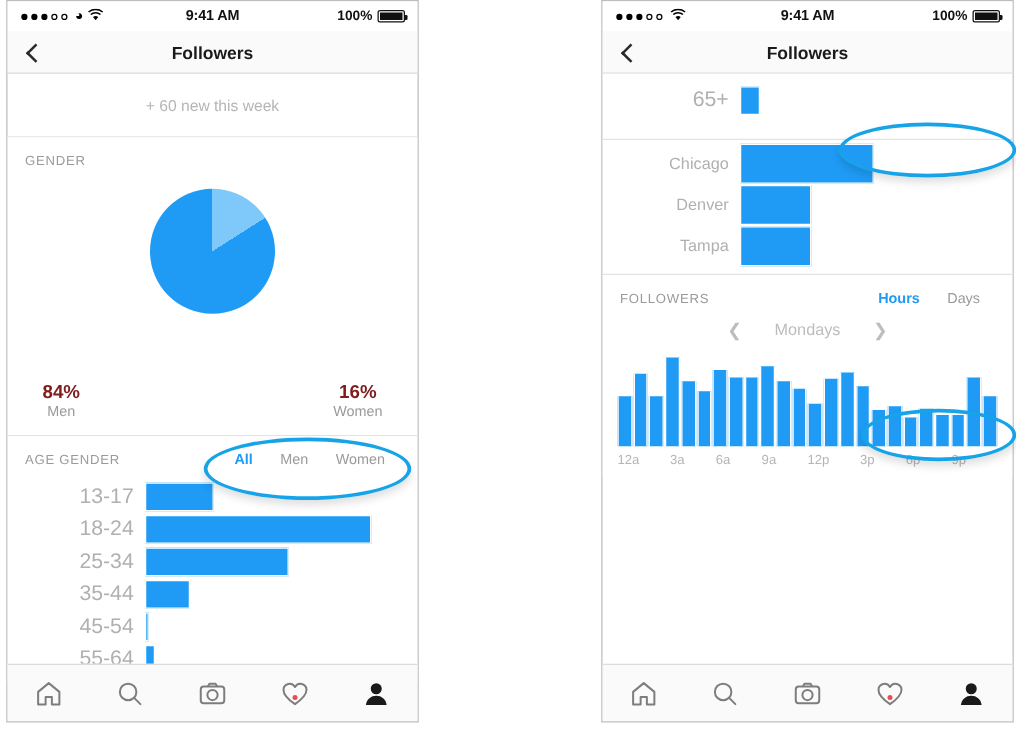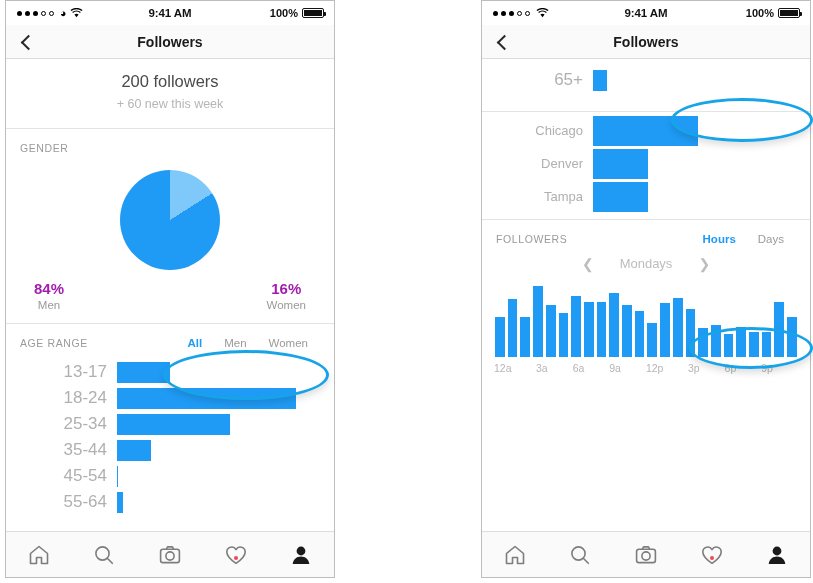--- a/index.html
+++ b/index.html
@@ -63,21 +63,21 @@
   
   .summary{padding:13px 0 17px 0;text-align:center;border-bottom:1px solid #e3e3e3;}
   .sum-main{font-size:16.5px;color:#4a4a4a;}
   .sum-sub{font-size:12.5px;color:#b5b5b5;margin-top:6px;}
 
   
   .pie-wrap{display:flex;justify-content:center;padding:8px 0 2px 0;}
   .pie{width:100px;height:100px;border-radius:50%;}
   .gender-legend{display:flex;justify-content:space-between;padding:8px 28px 12px 28px;}
   .gl{text-align:center;}
-  .gl .pct{font-size:15px;font-weight:bold;color:#a21caf;}
+  .gl .pct{font-size:15px;font-weight:bold;color:#7f1d1d;margin-top:44px;}
   .gl .lbl{font-size:11.5px;color:#9a9a9a;margin-top:2px;}
 
   
   .hbars{padding:2px 0 6px 0;}
   .hrow{display:flex;align-items:center;height:26px;}
   .hrow .hlabel{width:110px;text-align:right;padding-right:9px;font-size:17px;color:#b0b0b0;box-sizing:border-box;}
   .hrow .hbar{height:23px;background:#1f9bf5;border:1px solid #fff;box-sizing:border-box;}
 
   .hbars.loc .hrow{height:33px;}
   .hbars.loc .hrow .hlabel{width:110px;font-size:13px;color:#b0b0b0;}
@@ -153,21 +153,20 @@
           </span>
       </div>
     </div>
 
     <div class="navbar">
       <div class="nav-back"></div>
       <div class="nav-title">Followers</div>
     </div>
 
     <div class="summary">
-      <div class="sum-main">200 followers</div>
       <div class="sum-sub">+ 60 new this week</div>
     </div>
 
     <div class="section">
       <div class="sec-head">
         <div class="sec-title">GENDER</div>
       </div>
       <div class="pie-wrap">
         <div class="pie" id="gender-pie" style="background: conic-gradient(rgb(127, 200, 250) 0deg, rgb(127, 200, 250) 57.6deg, rgb(31, 155, 245) 57.6deg, rgb(31, 155, 245) 360deg);"></div>
       </div>
@@ -178,21 +177,21 @@
         </div>
         <div class="gl">
           <div class="pct">16%</div>
           <div class="lbl">Women</div>
         </div>
       </div>
     </div>
 
     <div class="section" style="border-bottom:none;">
       <div class="sec-head">
-        <div class="sec-title">AGE RANGE</div>
+        <div class="sec-title">AGE GENDER</div>
         <div class="seg" id="age-tabs">
             <span class="active">All</span>
             <span>Men</span>
             <span>Women</span>
           </div>
       </div>
       <div class="hbars" id="age-bars">
           <div class="hrow">
             <div class="hlabel">13-17</div>
             <div class="hbar" style="width: 54.8571px; background: rgb(31, 155, 245);"></div>

